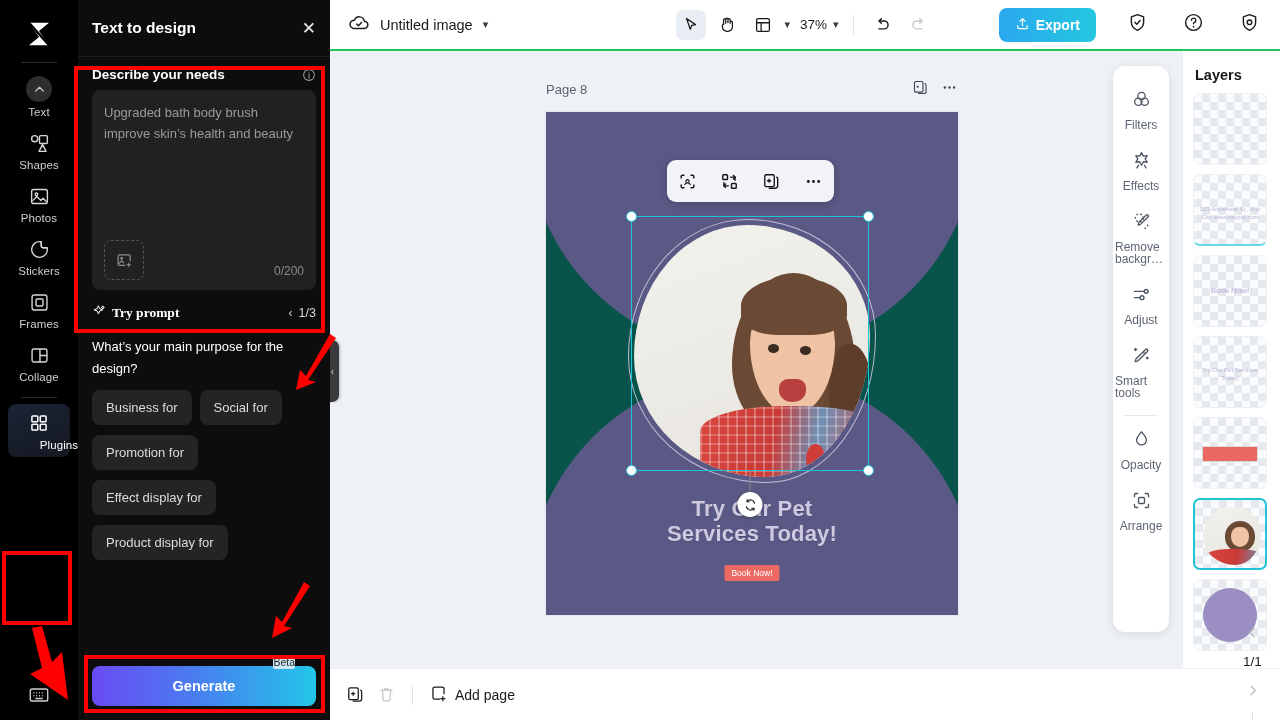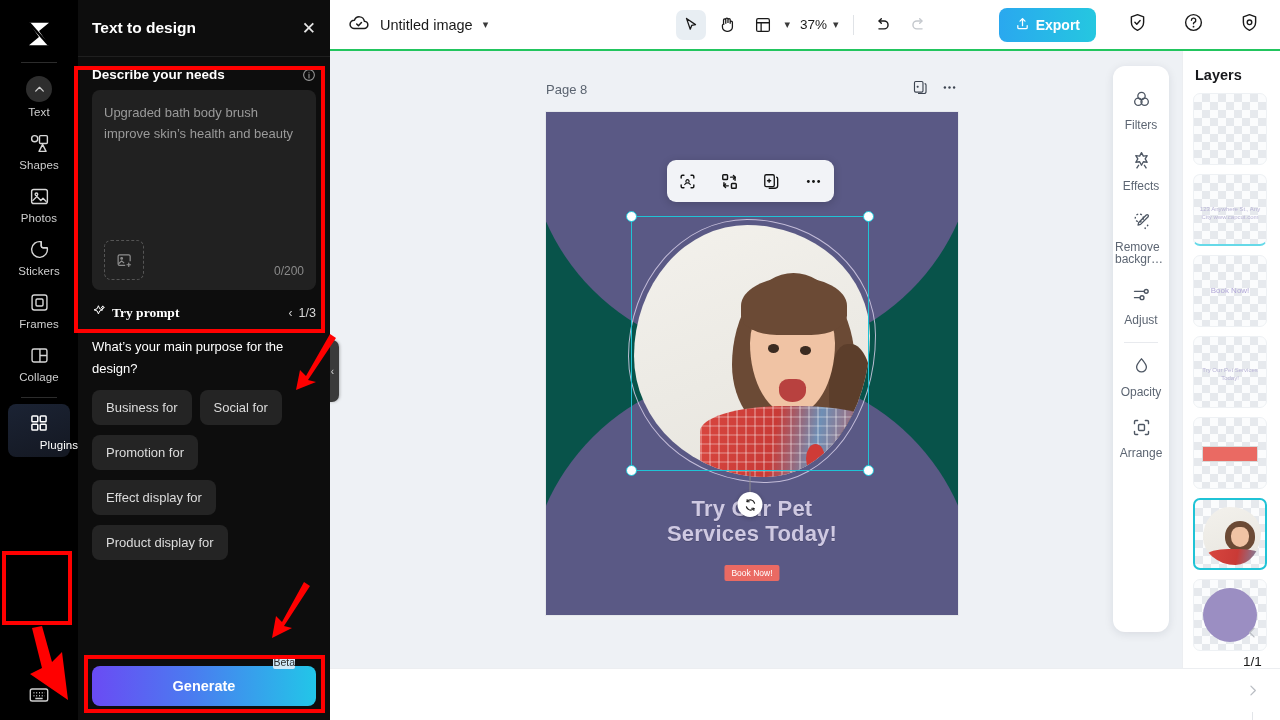--- a/index.html
+++ b/index.html
@@ -671,20 +671,30 @@
     <div class="dock-item">
       <span>
         <svg width="21" height="21" viewBox="0 0 24 24" fill="none" stroke="#4d5663" stroke-width="1.6" stroke-linecap="round">
           <path d="M4 8.4h11M4 15.6h6"></path>
             <circle cx="17.4" cy="8.4" r="2.2"></circle>
             <circle cx="12.6" cy="15.6" r="2.2"></circle>
         </svg>
       </span>
       <span class="dk-lb">Adjust</span>
     </div>
+    <div class="dock-item">
+      <span>
+        <svg width="21" height="21" viewBox="0 0 24 24" fill="none" stroke="#4d5663" stroke-width="1.6" stroke-linejoin="round">
+          <path d="M18.8 5.2a1.5 1.5 0 0 1 0 2.1L8 18.1l-3.2.9.9-3.2L16.7 5.2a1.5 1.5 0 0 1 2.1 0z"></path>
+          <path d="M14.2 8.4l1.4 1.4"></path>
+          <path d="M5.2 4v2.4M4 5.2h2.4M18.6 13.8v2M17.6 14.8h2" stroke-linecap="round"></path>
+        </svg>
+      </span>
+      <span class="dk-lb">Smart tools</span>
+    </div>
 
     <div class="dock-sep"></div>
 
     <div class="dock-item">
       <span>
         <svg width="21" height="21" viewBox="0 0 24 24" fill="none" stroke="#4d5663" stroke-width="1.5" stroke-linejoin="round">
           <path d="M12 3.2c3 3.6 5.6 6.6 5.6 9.4A5.6 5.6 0 0 1 6.4 12.6c0-2.8 2.6-5.8 5.6-9.4z"></path>
         </svg>
       </span>
       <span class="dk-lb">Opacity</span>
@@ -731,20 +741,46 @@
         </span>
       </div>
 
       <div class="layer-thumb">
         <span class="lt-circle"></span>
       </div>
     </div>
   </div>
 
   <div id="bottombar">
+    <div id="bb-left">
+      <span class="bb-ic">
+        <svg width="19" height="19" viewBox="0 0 24 24" fill="none" stroke="#1a1a1a" stroke-width="1.6" stroke-linejoin="round">
+          <rect x="3.5" y="3.5" width="12" height="15" rx="1.8"></rect>
+          <path d="M17.8 6.5a2 2 0 0 1 2 2v9a3 3 0 0 1-3 3H8.5"></path>
+          <path d="M11 11h-4M9 9v4" stroke-linecap="round"></path>
+        </svg>
+      </span>
+      <span class="bb-ic">
+        <svg width="19" height="19" viewBox="0 0 24 24" fill="none" stroke="#c2c6cb" stroke-width="1.6" stroke-linecap="round" stroke-linejoin="round">
+          <path d="M5 6.5h14"></path>
+            <path d="M9.5 6.5V4.8h5v1.7"></path>
+          <path d="M6.8 6.5l.9 12a1.6 1.6 0 0 0 1.6 1.5h5.4a1.6 1.6 0 0 0 1.6-1.5l.9-12"></path>
+        </svg>
+      </span>
+      <span class="bb-div"></span>
+      <span id="add-page">
+        <span>
+          <svg width="19" height="19" viewBox="0 0 24 24" fill="none" stroke="#1a1a1a" stroke-width="1.6" stroke-linejoin="round">
+            <path d="M19 13V6a2 2 0 0 0-2-2H7a2 2 0 0 0-2 2v11a2 2 0 0 0 2 2h7"></path>
+            <path d="M17.5 16v5M15 18.5h5" stroke-linecap="round"></path>
+          </svg>
+        </span>
+        <span>Add page</span>
+      </span>
+    </div>
 
     <div id="bb-right">
       <span class="bb-ic">
         <svg width="15" height="15" viewBox="0 0 24 24" fill="none" stroke="#b9bdc3" stroke-width="2" stroke-linecap="round" stroke-linejoin="round">
             <path d="M14.5 5l-7 7 7 7"></path>
           </svg>
       </span>
       <span id="page-count">1/1</span>
       <span class="bb-ic">
         <svg width="15" height="15" viewBox="0 0 24 24" fill="none" stroke="#b9bdc3" stroke-width="2" stroke-linecap="round" stroke-linejoin="round">

